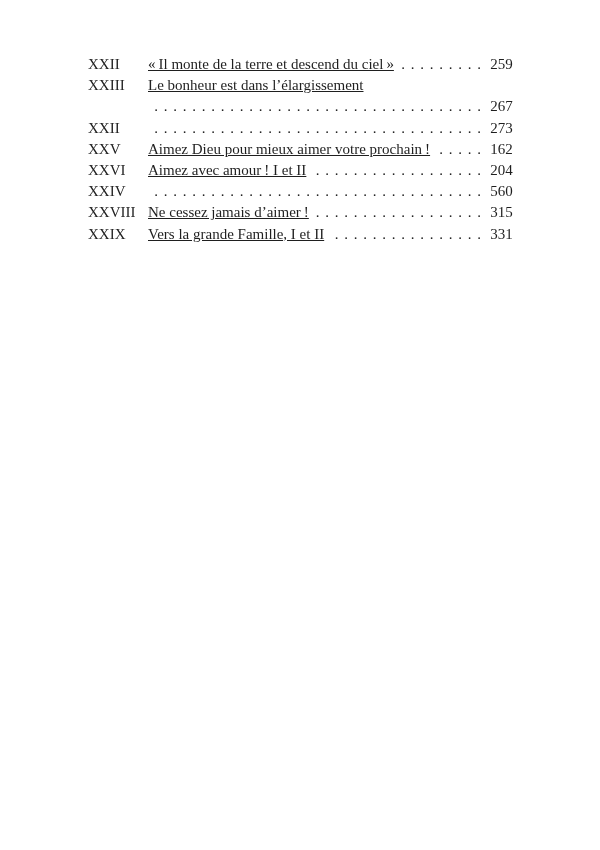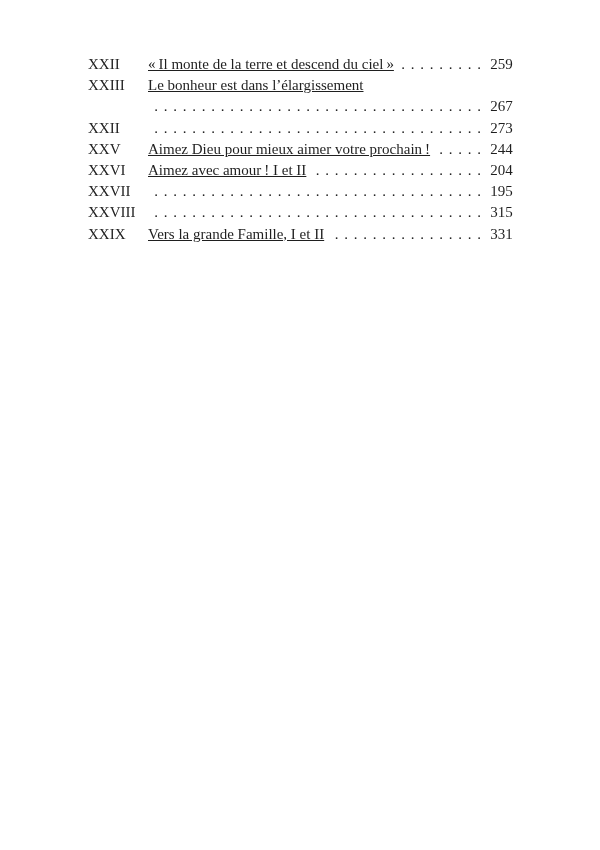--- a/index.html
+++ b/index.html
@@ -79,38 +79,39 @@
   <div class="toc-line">
     <span class="num">XXII</span>
     <span class="leader">. . . . . . . . . . . . . . . . . . . . . . . . . . . . . . . . . . . . . . . . . . . . . . . . . . . . . . . . . . . . . . . . . . . . . .</span>
     <span class="pagenum">273</span>
   </div>
 
   <div class="toc-line">
     <span class="num">XXV</span>
     <span class="title">Aimez Dieu pour mieux aimer votre prochain !</span>
     <span class="leader">. . . . . . . . . . . . . . . . . . . . . . . . . . . . . . . . . . . . . . . . . . . . . . . . . . . . . . . . . . . . . . . . . . . . . .</span>
-    <span class="pagenum">244</span>
+    <span class="pagenum">162</span>
   </div>
 
   <div class="toc-line">
     <span class="num">XXVI</span>
     <span class="title">Aimez avec amour ! I et II</span>
     <span class="leader">. . . . . . . . . . . . . . . . . . . . . . . . . . . . . . . . . . . . . . . . . . . . . . . . . . . . . . . . . . . . . . . . . . . . . .</span>
     <span class="pagenum">204</span>
   </div>
 
   <div class="toc-line">
-    <span class="num">XXVII</span>
+    <span class="num">XXIV</span>
     <span class="leader">. . . . . . . . . . . . . . . . . . . . . . . . . . . . . . . . . . . . . . . . . . . . . . . . . . . . . . . . . . . . . . . . . . . . . .</span>
-    <span class="pagenum">195</span>
+    <span class="pagenum">560</span>
   </div>
 
   <div class="toc-line">
     <span class="num">XXVIII</span>
+    <span class="title">Ne cessez jamais d’aimer !</span>
     <span class="leader">. . . . . . . . . . . . . . . . . . . . . . . . . . . . . . . . . . . . . . . . . . . . . . . . . . . . . . . . . . . . . . . . . . . . . .</span>
     <span class="pagenum">315</span>
   </div>
 
   <div class="toc-line">
     <span class="num">XXIX</span>
     <span class="title">Vers la grande Famille, I et II</span>
     <span class="leader">. . . . . . . . . . . . . . . . . . . . . . . . . . . . . . . . . . . . . . . . . . . . . . . . . . . . . . . . . . . . . . . . . . . . . .</span>
     <span class="pagenum">331</span>
   </div>

